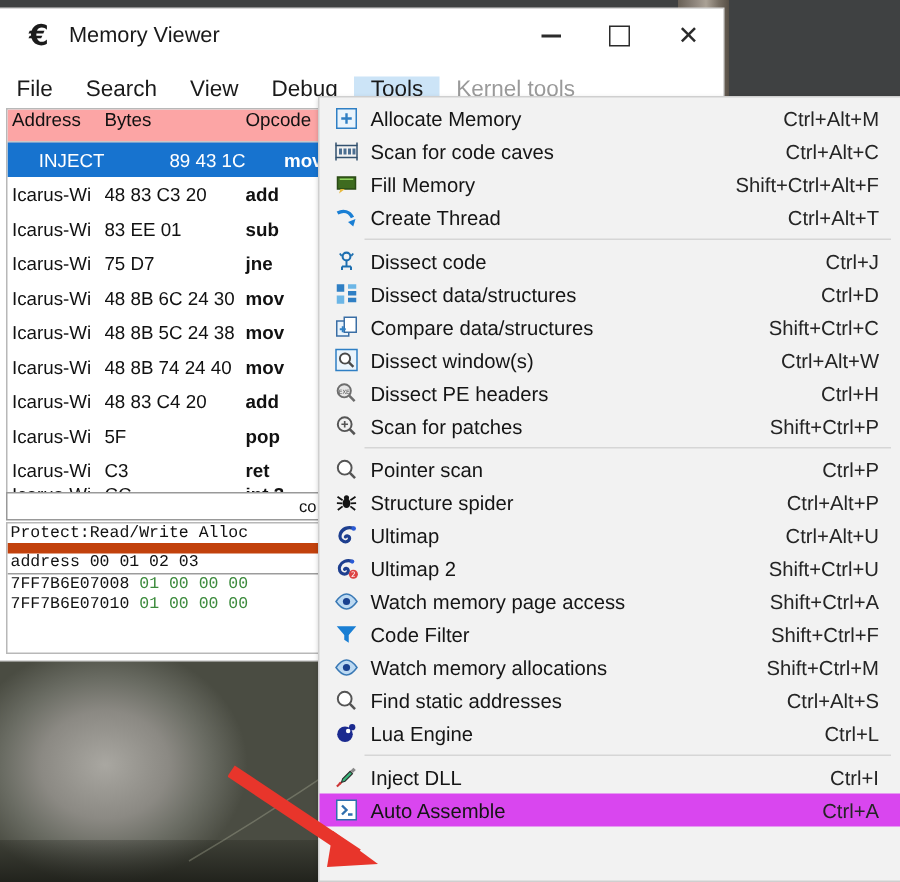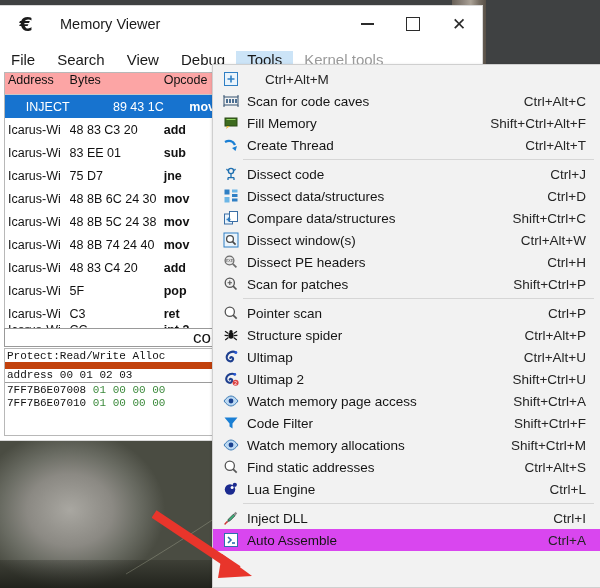--- a/index.html
+++ b/index.html
@@ -58,21 +58,21 @@
   #titlebar .ce-logo {
     margin-left: 16px; width: 20px; height: 20px;
     position: relative;
     display:flex; align-items:center; justify-content:center;
   }
   #titlebar .ce-logo span {
     font-size: 19px; font-weight: bold; color: #1b1b1b;
     line-height: 1; font-family: "DejaVu Sans", sans-serif;
   }
   #titlebar .title {
-    margin-left: 24px;
+    margin-left: 10px;
     font-size: 14.5px; color: #1a1a1a;
   }
   .win-btns { position:absolute; right:0; top:0; height:36px; display:flex; }
   .win-btn {
     width: 46px; height: 36px;
     display:flex; align-items:center; justify-content:center;
     color:#2b2b2b;
   }
   .win-btn .glyph-min { width:13px; height:1.5px; background:#2b2b2b; display:block; }
   .win-btn .glyph-max { width:12px; height:12px; border:1.5px solid #2b2b2b; display:block; }
@@ -121,21 +121,21 @@
   #disasm .row.sel .addr { font-weight:normal; }
   #disasm .row .bytes { width:110px; overflow:hidden; }
   #disasm .row .op { width:60px; font-weight:bold; }
   #disasm .row.clip { height:10px; overflow:hidden; }
 
   
   #editstrip {
     position:absolute; left:4px; top:322px;
     width:210px; height:19px;
     border:1px solid #999; background:#fff;
-    font-size:17px; color:#111;
+    font-size:11px; color:#111;
     display:flex; align-items:center; justify-content:flex-end;
     padding-right:2px; box-sizing:border-box;
   }
 
   
   #hexpanel {
     position:absolute; left:4px; top:342px;
     width:210px; height:88px;
     border:1px solid #b8b8b8; background:#fff;
     font-family:"Liberation Mono", monospace;
@@ -325,20 +325,21 @@
 </div>
 
 <div id="toolsmenu">
     <div class="menu-item">
       <span class="icon-slot">
         <svg class="ic" viewBox="0 0 16 16">
           <rect x="1.5" y="1.5" width="13" height="13" fill="#eaf4fc" stroke="#2f7fc4"></rect>
           <path d="M8 4.5v7M4.5 8h7" stroke="#2f7fc4" stroke-width="1.6"></path>
         </svg>
       </span>
+      <span class="label">Allocate Memory</span>
       <span class="accel">Ctrl+Alt+M</span>
     </div>
     <div class="menu-item">
       <span class="icon-slot">
         <svg class="ic" viewBox="0 0 16 16">
           <rect x="1" y="4" width="14" height="8" fill="none" stroke="#32506e" stroke-width="1"></rect>
           <path d="M1 4v-2M15 4v-2M1 12v2M15 12v2" stroke="#32506e"></path>
           <rect x="3" y="6" width="2" height="4" fill="#4b6e91"></rect>
           <rect x="6" y="6" width="2" height="4" fill="#4b6e91"></rect>
           <rect x="9" y="6" width="2" height="4" fill="#4b6e91"></rect>

